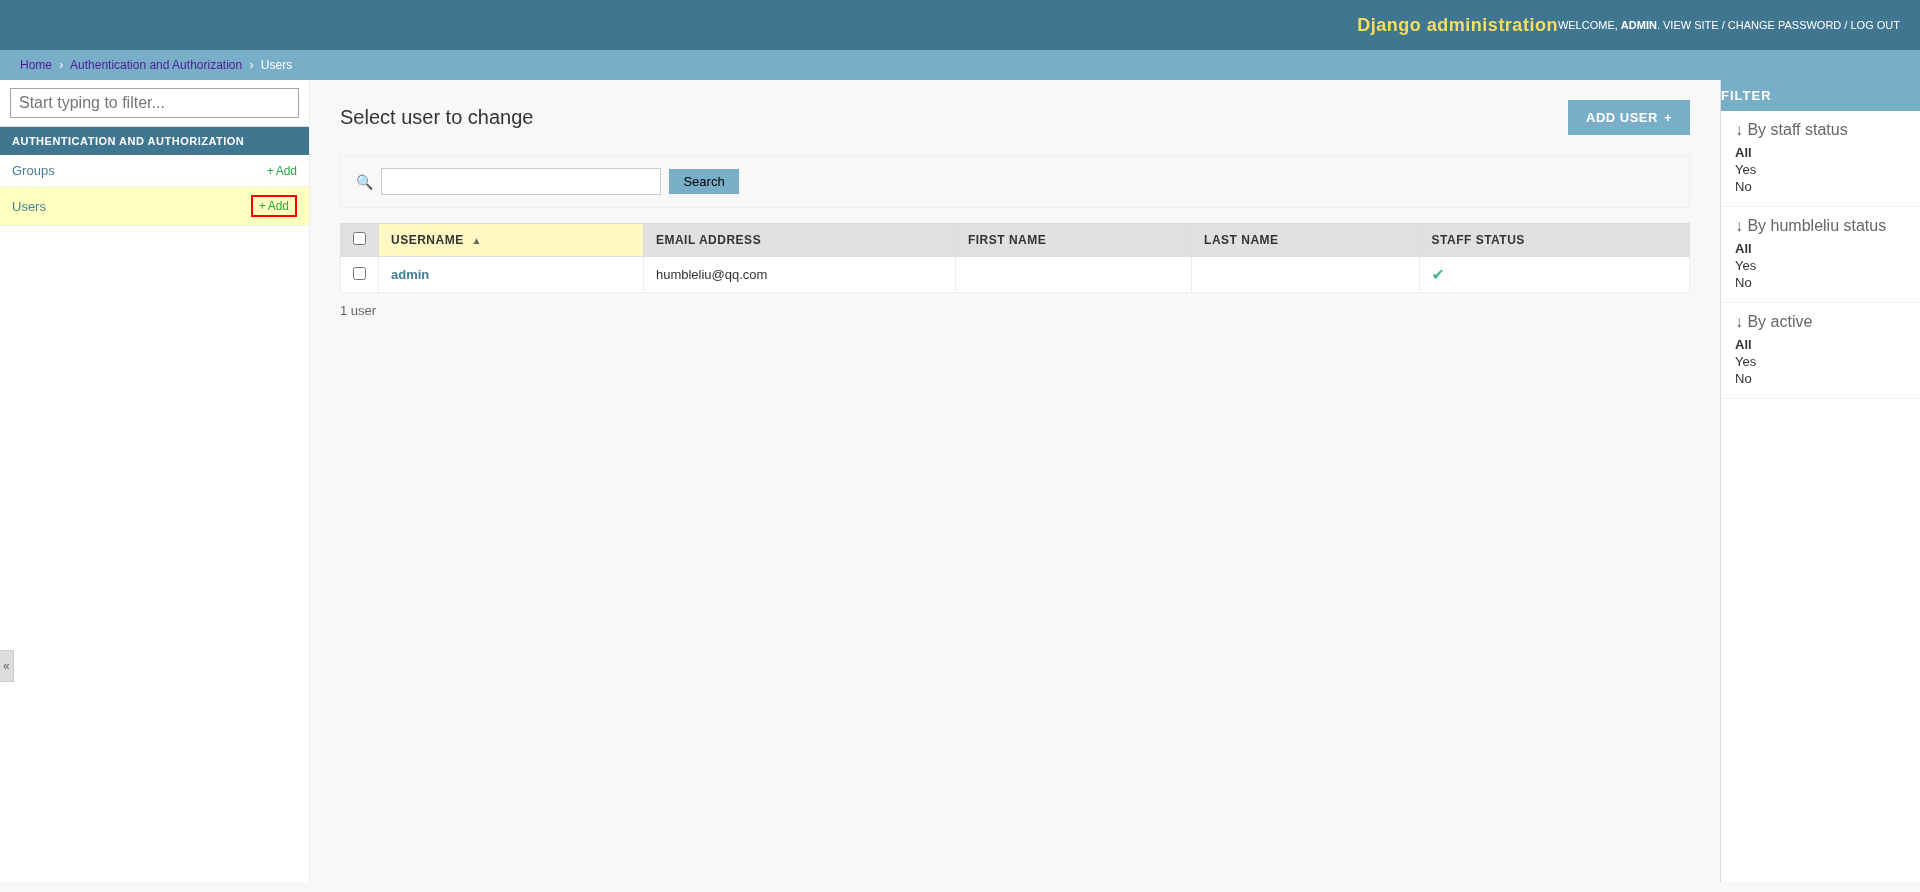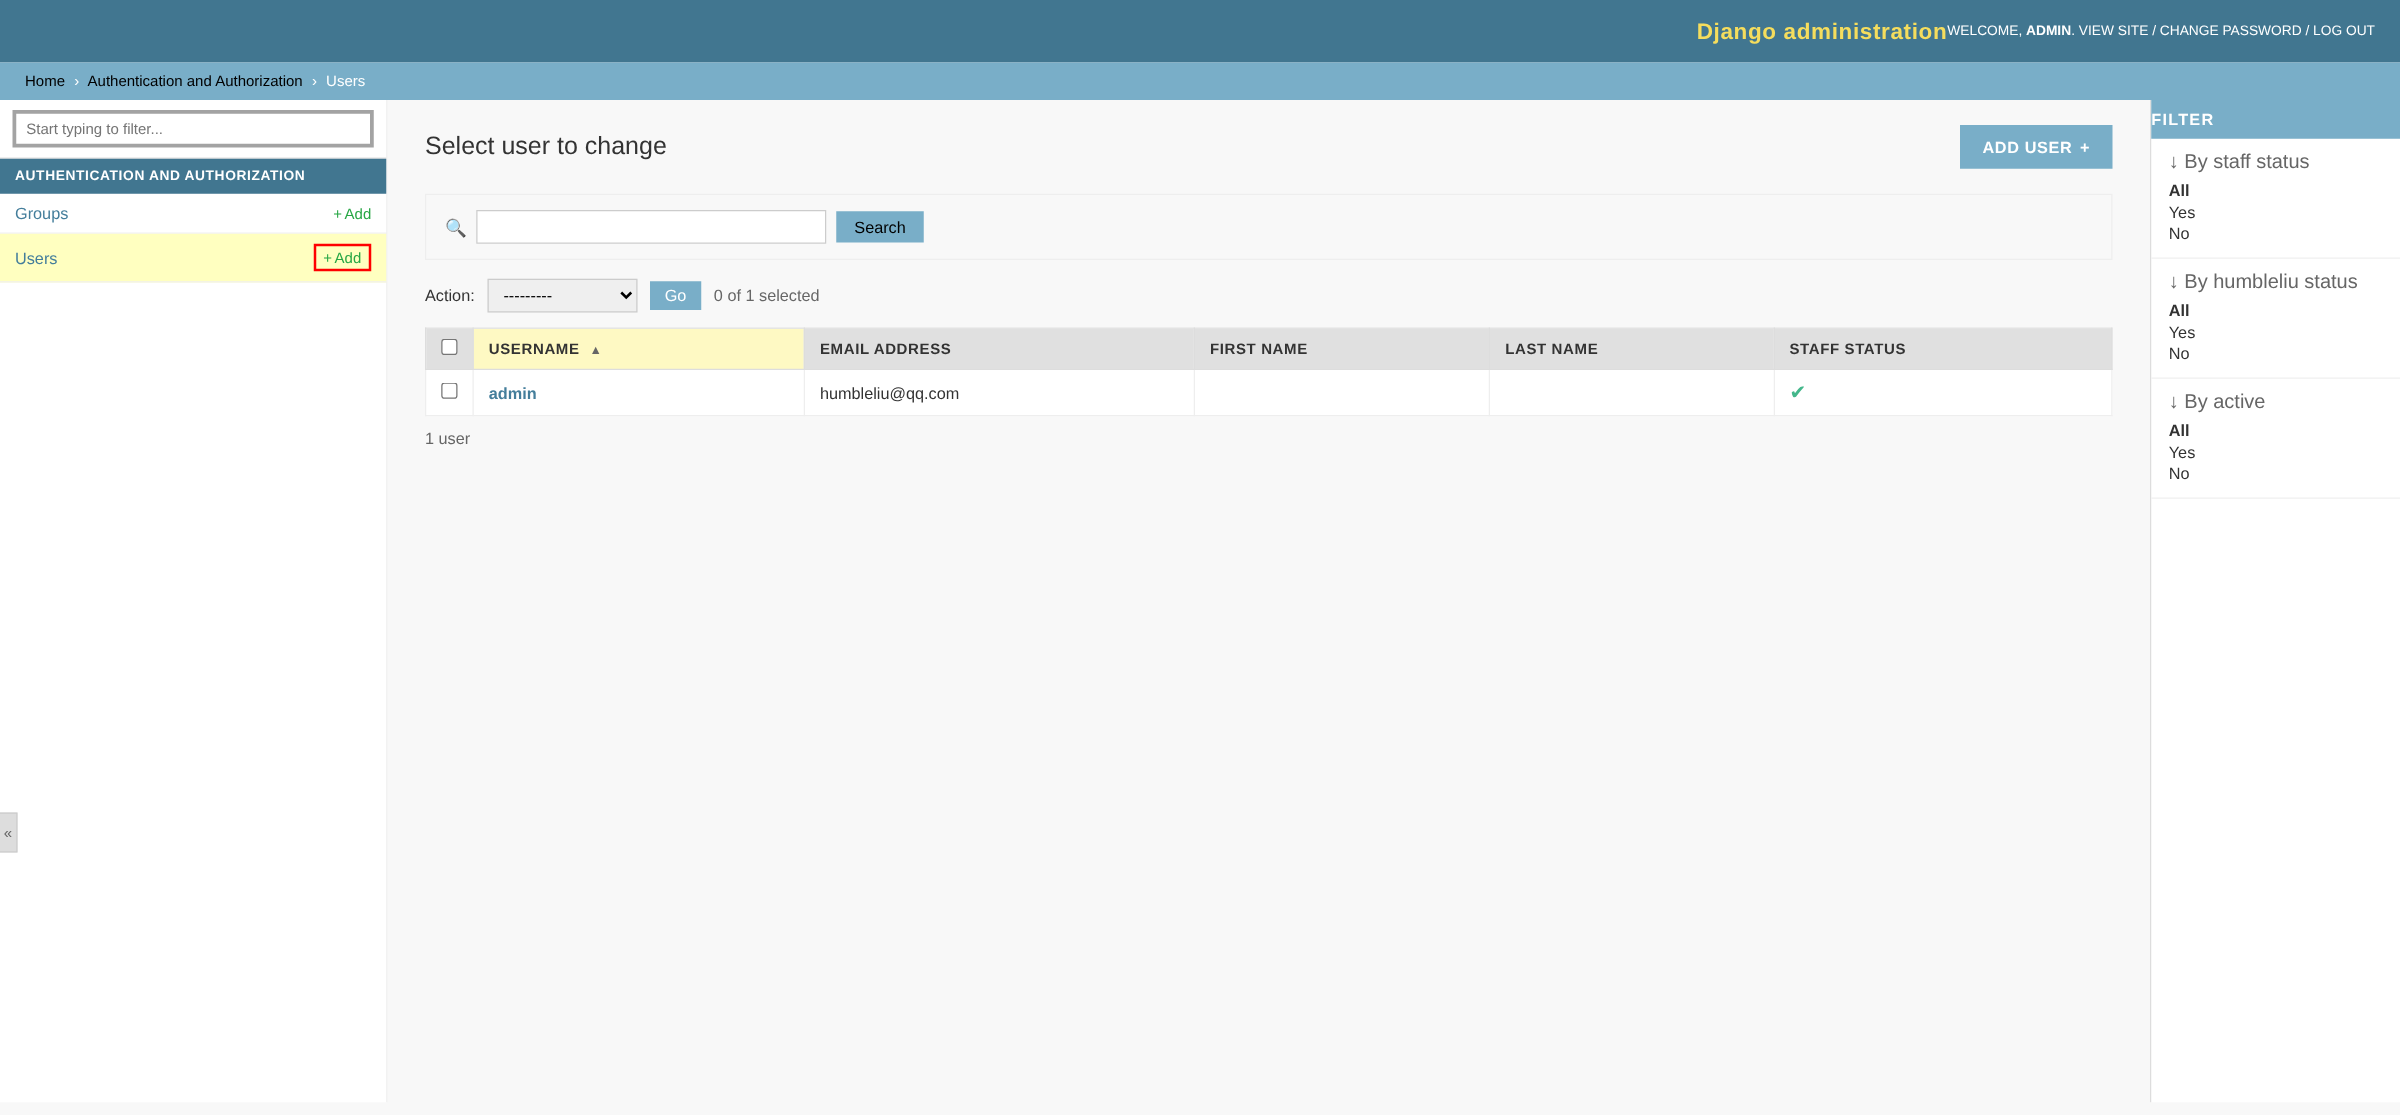--- a/index.html
+++ b/index.html
@@ -34,21 +34,21 @@
     }
 
     
     #breadcrumbs {
       background: #79aec8;
       padding: 8px 20px;
       font-size: 12px;
       color: #fff;
     }
     #breadcrumbs a {
-      color: #000000;
+      color: #4c1d95;
       text-decoration: none;
     }
     #breadcrumbs .separator {
       margin: 0 4px;
     }
 
     
     #content-wrapper {
       display: flex;
       min-height: calc(100vh - 90px);
@@ -62,22 +62,22 @@
       flex-shrink: 0;
       position: relative;
     }
     #sidebar-filter {
       padding: 8px 10px;
       border-bottom: 1px solid #ddd;
     }
     #sidebar-filter input {
       width: 100%;
       padding: 5px 8px;
-      font-size: 12px;
-      border: 3px solid #a3a3a3;
+      font-size: 16px;
+      border: 1px solid #a3a3a3;
       color: #999;
     }
     .module-header {
       background: #417690;
       color: #fff;
       padding: 8px 12px;
       font-size: 11px;
       font-weight: bold;
       letter-spacing: 0.5px;
       text-transform: uppercase;
@@ -365,28 +365,20 @@
         <span>+</span>
       </button>
     </div>
 
     <div class="search-bar">
       <span class="search-icon-wrap">🔍</span>
       <input type="text" style="">
       <button>Search</button>
     </div>
 
-    <div class="actions-bar">
-      <label>Action:</label>
-      <select>
-        <option>---------</option>
-      </select>
-      <button class="go-btn">Go</button>
-      <span class="selected-count">0 of 1 selected</span>
-    </div>
 
     <table class="results-table">
       <thead>
         <tr>
           <th class="checkbox-col">
             <input type="checkbox" style="">
           </th>
           <th class="sorted">
             <span>USERNAME</span>
             <span class="sort-arrow">▲</span>

